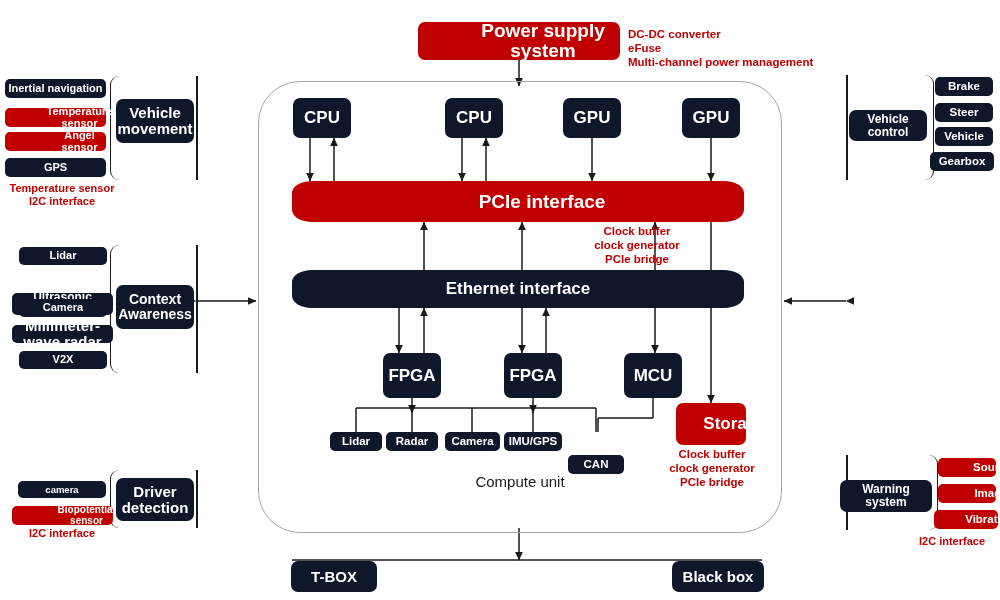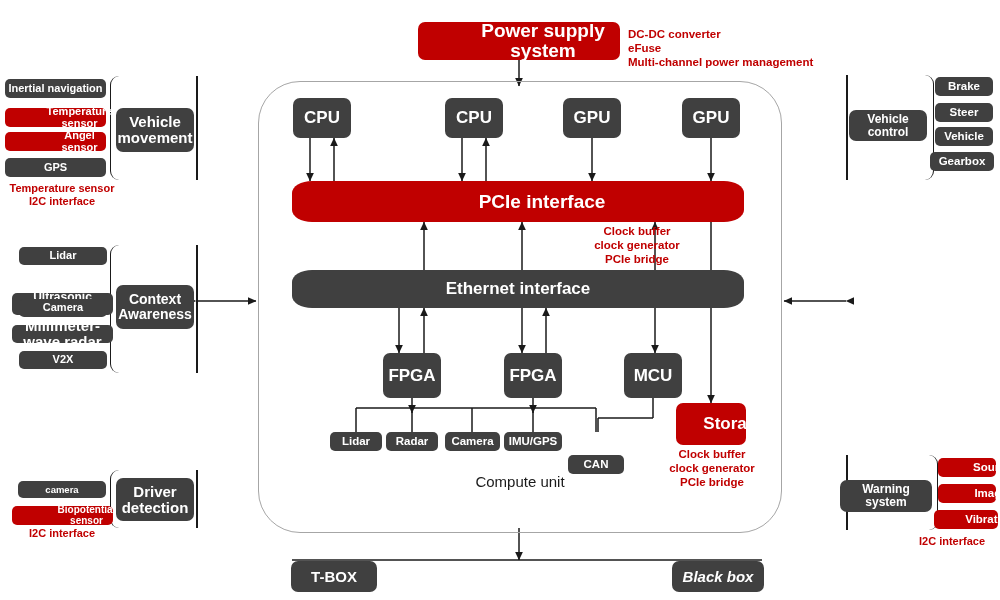--- a/index.html
+++ b/index.html
@@ -4,21 +4,21 @@
 <title>Autonomous Driving Compute Architecture</title>
 <style>
   html,body{margin:0;padding:0;background:#ffffff;}
   body{width:1000px;height:600px;position:relative;overflow:hidden;
        font-family:"Liberation Sans",sans-serif;}
   #stage{position:absolute;left:0;top:0;width:1000px;height:600px;}
 
   .box{position:absolute;box-sizing:border-box;display:flex;
        align-items:center;justify-content:center;text-align:center;
        border-radius:7px;color:#ffffff;font-weight:bold;line-height:1.05;}
-  .gray{background:#404040;}
+  .gray{background:#0f172a;}
   .red{background:#c00000;padding-left:48px;}
 
   .plainlabel{position:absolute;color:#000000;font-weight:normal;}
   .redtext{position:absolute;color:#c00000;font-weight:bold;line-height:1.22;}
 
   .vbar{position:absolute;background:#1a1a1a;width:1.6px;}
   .brace{position:absolute;border-left:1.8px solid #1a1a1a;
          border-top-left-radius:14px;border-bottom-left-radius:14px;width:8px;}
   .brace.flip{transform:scaleX(-1);}
 
@@ -136,21 +136,21 @@
   </div>
 
   <div class="brace" style="left:110px;top:76px;height:104px;"></div>
   <div class="vbar" style="left:196px;top:76px;height:104px;"></div>
 
   <div class="box gray" style="left:5px;top:79px;width:101px;height:19px;font-size:11px;border-radius:5px;">Inertial navigation</div>
   <div class="box red" style="left:5px;top:108px;width:101px;height:19px;font-size:11px;border-radius:5px;">Temperature sensor</div>
   <div class="box red" style="left:5px;top:132px;width:101px;height:19px;font-size:11px;border-radius:5px;">Angel sensor</div>
   <div class="box gray" style="left:5px;top:158px;width:101px;height:19px;font-size:11px;border-radius:5px;">GPS</div>
 
-  <div class="box gray" style="left:116px;top:108px;width:78px;height:44px;font-size:15px;padding:0 4px;flex-direction:column;">Vehicle movement</div>
+  <div class="box gray" style="left:116px;top:99px;width:78px;height:44px;font-size:15px;padding:0 4px;flex-direction:column;">Vehicle movement</div>
 
   <div class="redtext" style="left:2px;top:182px;width:120px;text-align:center;font-size:11px;">
     <div>Temperature sensor</div>
     <div>I2C interface</div>
   </div>
 
   <div class="brace" style="left:110px;top:245px;height:128px;"></div>
   <div class="vbar" style="left:196px;top:245px;height:128px;"></div>
 
   <div class="box gray" style="left:19px;top:247px;width:88px;height:18px;font-size:11px;border-radius:5px;">Lidar</div>
@@ -186,15 +186,15 @@
 
   <div class="box gray" style="left:840px;top:480px;width:92px;height:32px;font-size:12px;">Warning system</div>
 
   <div class="box red" style="left:938px;top:458px;width:58px;height:19px;font-size:11.5px;border-radius:5px;">Sound</div>
   <div class="box red" style="left:938px;top:484px;width:58px;height:19px;font-size:11.5px;border-radius:5px;">Image</div>
   <div class="box red" style="left:934px;top:510px;width:64px;height:19px;font-size:11.5px;border-radius:5px;">Vibration</div>
 
   <div class="redtext" style="left:906px;top:535px;width:92px;text-align:center;font-size:11px;">I2C interface</div>
 
   <div class="box gray" style="left:291px;top:561px;width:86px;height:31px;font-size:15px;">T-BOX</div>
-  <div class="box gray" style="left:672px;top:561px;width:92px;height:31px;font-size:15px;font-style:italic;">Black box</div>
+  <div class="box gray" style="left:672px;top:561px;width:92px;height:31px;font-size:15px;">Black box</div>
 
 </div>
 
 </body></html>

